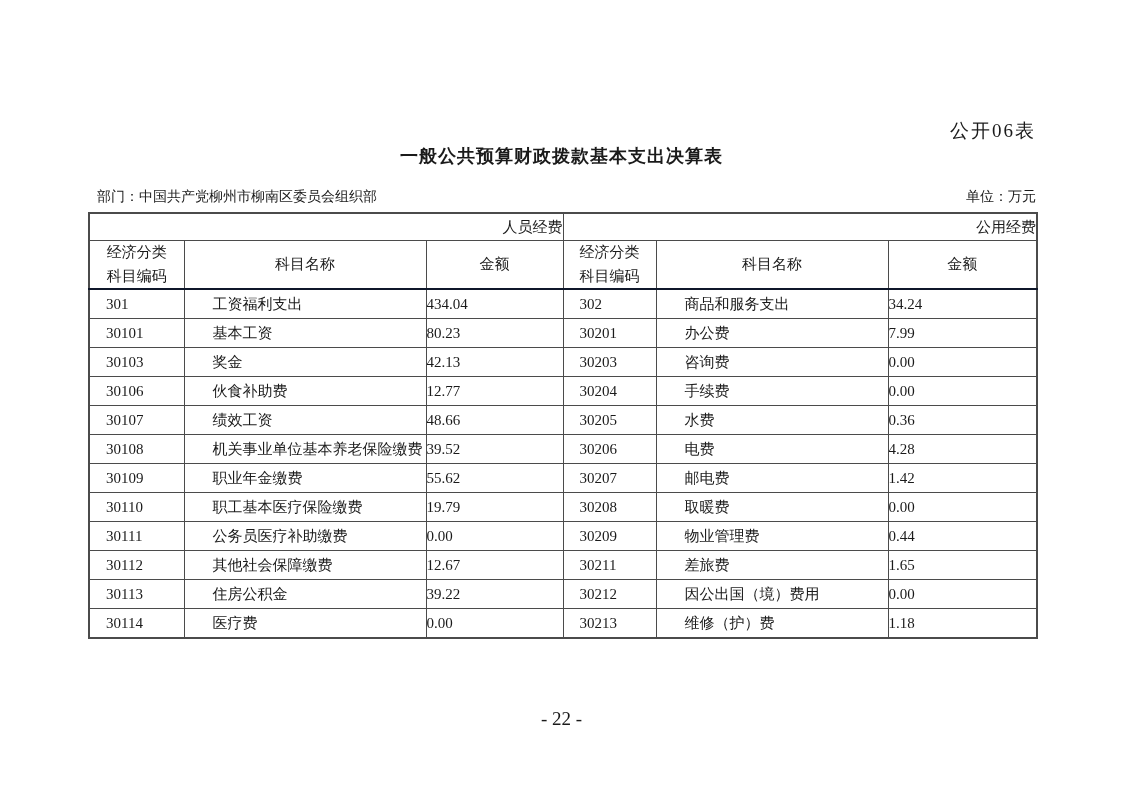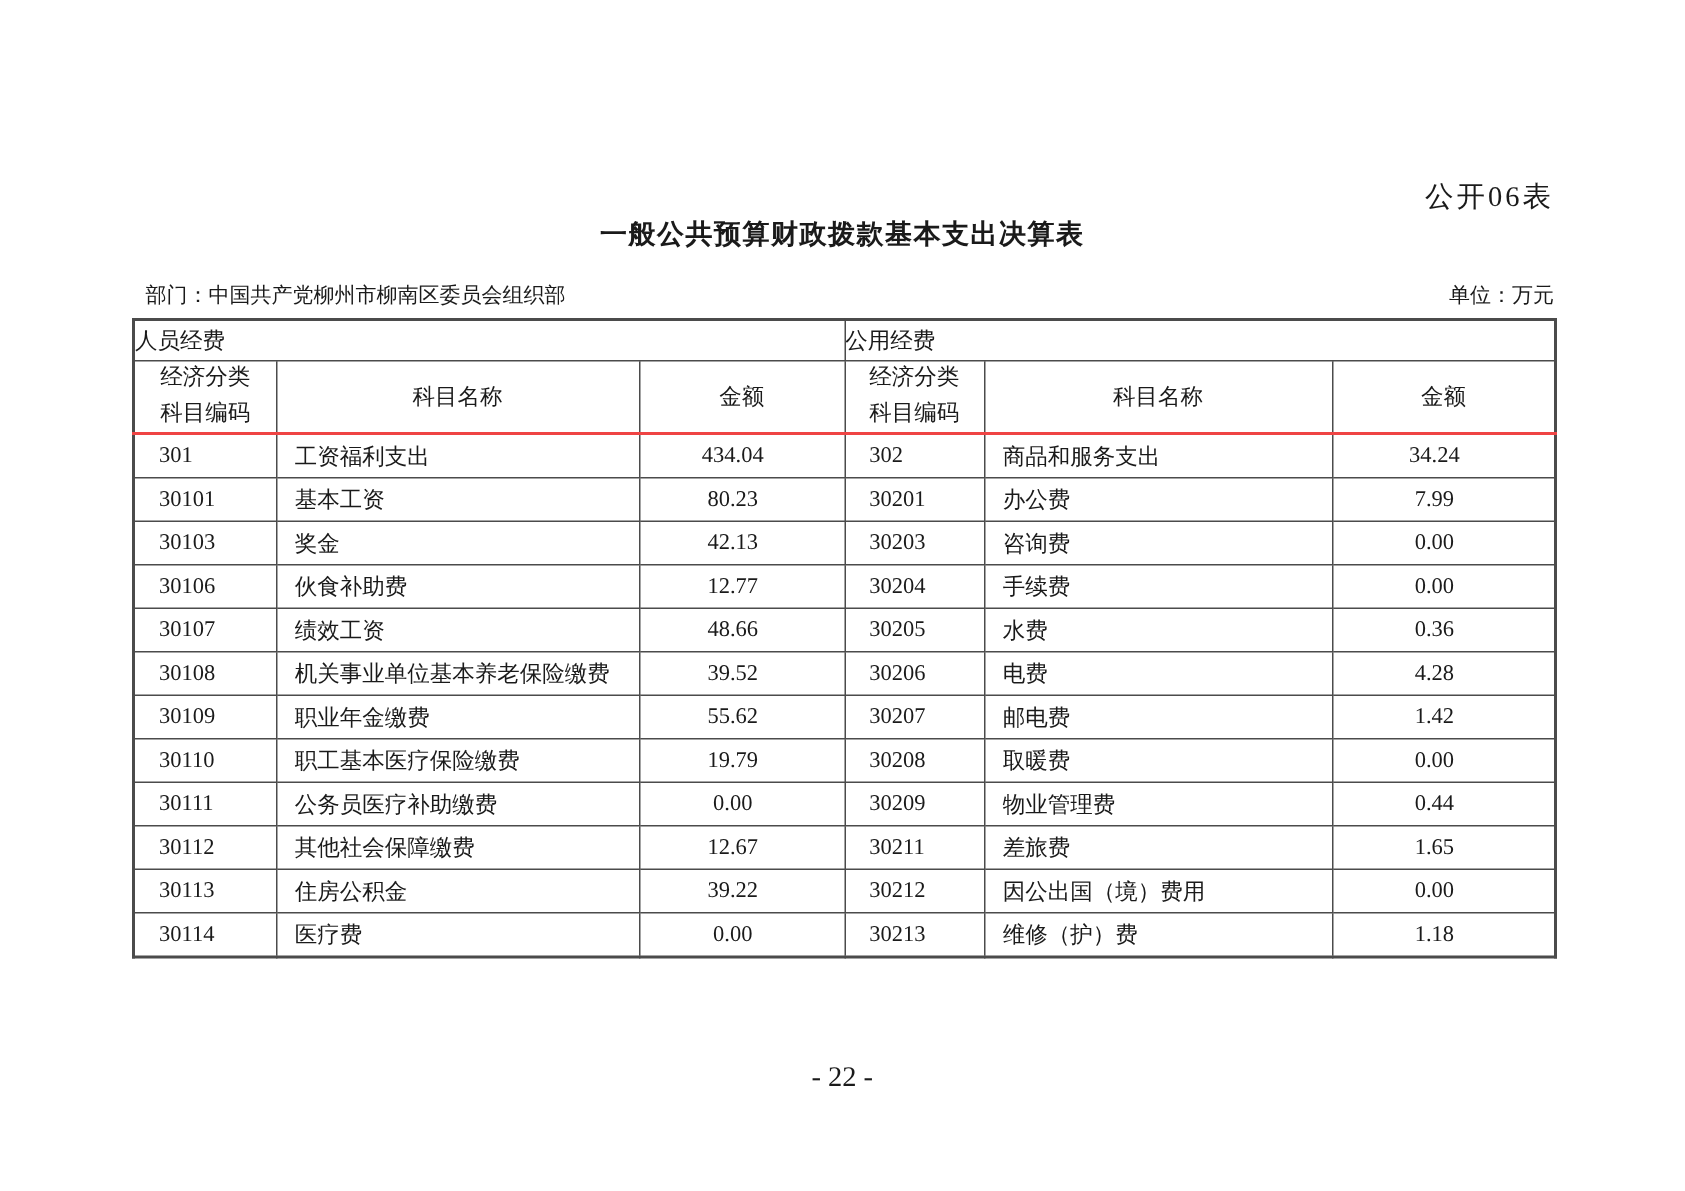--- a/index.html
+++ b/index.html
@@ -28,28 +28,28 @@
   table.budget-table{
     position:absolute;top:212px;left:88px;width:948px;
     border-collapse:collapse;table-layout:fixed;
     border:2px solid #4b4b4b;
   }
   .budget-table th,.budget-table td{
     border:1px solid #4b4b4b;
     font-weight:normal;font-size:15px;
     padding:0;overflow:hidden;white-space:nowrap;
   }
-  .group-row th{height:26px;text-align:left;margin-left:32px;}
+  .group-row th{height:26px;text-align:right;margin-left:32px;}
   .col-row th{height:47px;text-align:center;vertical-align:middle;}
-  .col-row{border-bottom:2px solid #ef4444;}
+  .col-row{border-bottom:2px solid #0f172a;}
   .code-header div{line-height:1.55;}
   tbody td{height:28px;vertical-align:middle;}
   td.code{text-align:left;padding-left:16px;}
-  td.name{text-align:left;padding-left:12px;}
-  td.amt{text-align:center;padding-right:12px;}
+  td.name{text-align:left;padding-left:28px;}
+  td.amt{text-align:left;padding-right:12px;}
   .page-number{
     position:absolute;top:708px;left:0;width:100%;
     text-align:center;font-size:19px;
   }
 </style>
 </head>
 <body>
 
 <div class="page">
 

